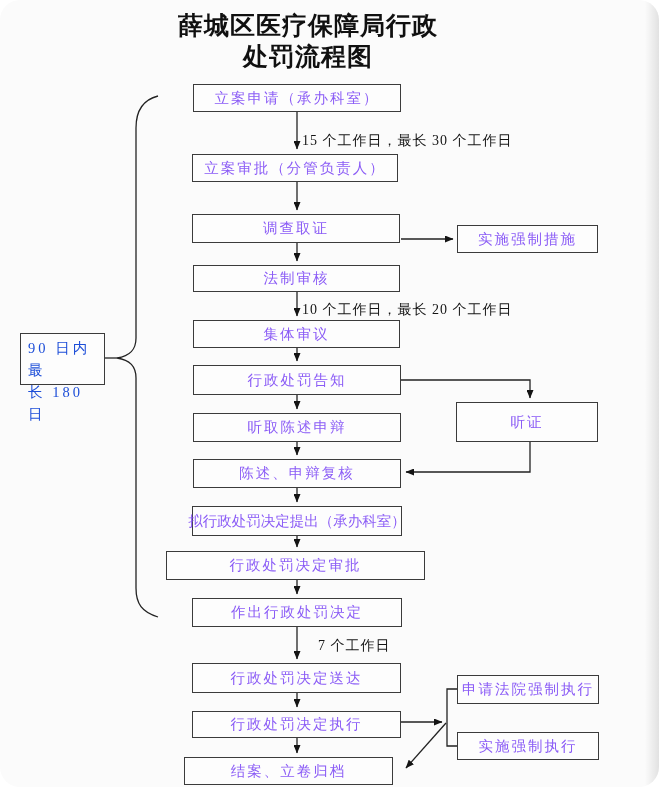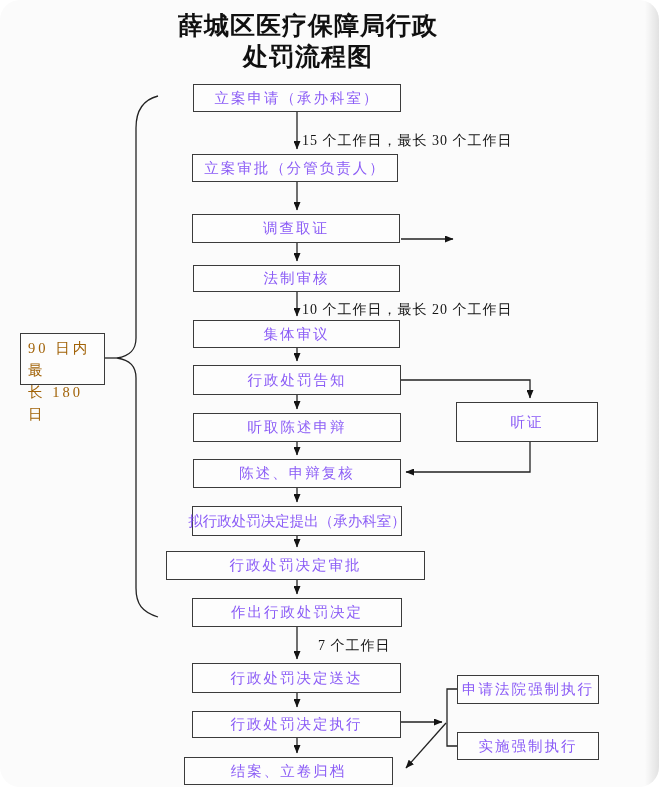--- a/index.html
+++ b/index.html
@@ -48,21 +48,21 @@
     white-space:nowrap;
   }
   .side-label{
     position:absolute;left:20px;top:333px;width:85px;height:52px;
     box-sizing:border-box;
     border:1.4px solid #3b3b3b;
     background:#fdfdfd;
     font-size:14.5px;
     line-height:22px;
     letter-spacing:3px;
-    color:#a16207;
+    color:#1d4ed8;
     padding:3px 0 11px 7px;
   }
   svg.connectors{position:absolute;left:0;top:0;}
 </style>
 </head>
 <body>
 
 <div class="stage">
 
   <svg class="connectors" width="659" height="787" viewBox="0 0 659 787">
@@ -117,20 +117,21 @@
   <div class="node" style="left:193px;top:365px;width:208px;height:30px">行政处罚告知</div>
   <div class="node" style="left:193px;top:413px;width:208px;height:29px">听取陈述申辩</div>
   <div class="node" style="left:193px;top:459px;width:208px;height:29px">陈述、申辩复核</div>
   <div class="node tight" style="left:192px;top:506px;width:210px;height:30px">拟行政处罚决定提出（承办科室）</div>
   <div class="node" style="left:166px;top:551px;width:259px;height:29px">行政处罚决定审批</div>
   <div class="node" style="left:192px;top:598px;width:210px;height:29px">作出行政处罚决定</div>
   <div class="node" style="left:192px;top:663px;width:209px;height:30px">行政处罚决定送达</div>
   <div class="node" style="left:192px;top:711px;width:209px;height:27px">行政处罚决定执行</div>
   <div class="node" style="left:184px;top:757px;width:209px;height:28px">结案、立卷归档</div>
 
+  <div class="node" style="left:457px;top:225px;width:141px;height:28px">实施强制措施</div>
   <div class="node" style="left:456px;top:402px;width:142px;height:40px">听证</div>
   <div class="node" style="left:457px;top:675px;width:142px;height:29px">申请法院强制执行</div>
   <div class="node" style="left:457px;top:732px;width:142px;height:28px">实施强制执行</div>
 
   <div class="edge-label" style="left:302px;top:132px">15 个工作日，最长 30 个工作日</div>
   <div class="edge-label" style="left:302px;top:301px">10 个工作日，最长 20 个工作日</div>
   <div class="edge-label" style="left:318px;top:637px">7 个工作日</div>
 
   <div class="side-label">
     <div>90 日内最</div>

